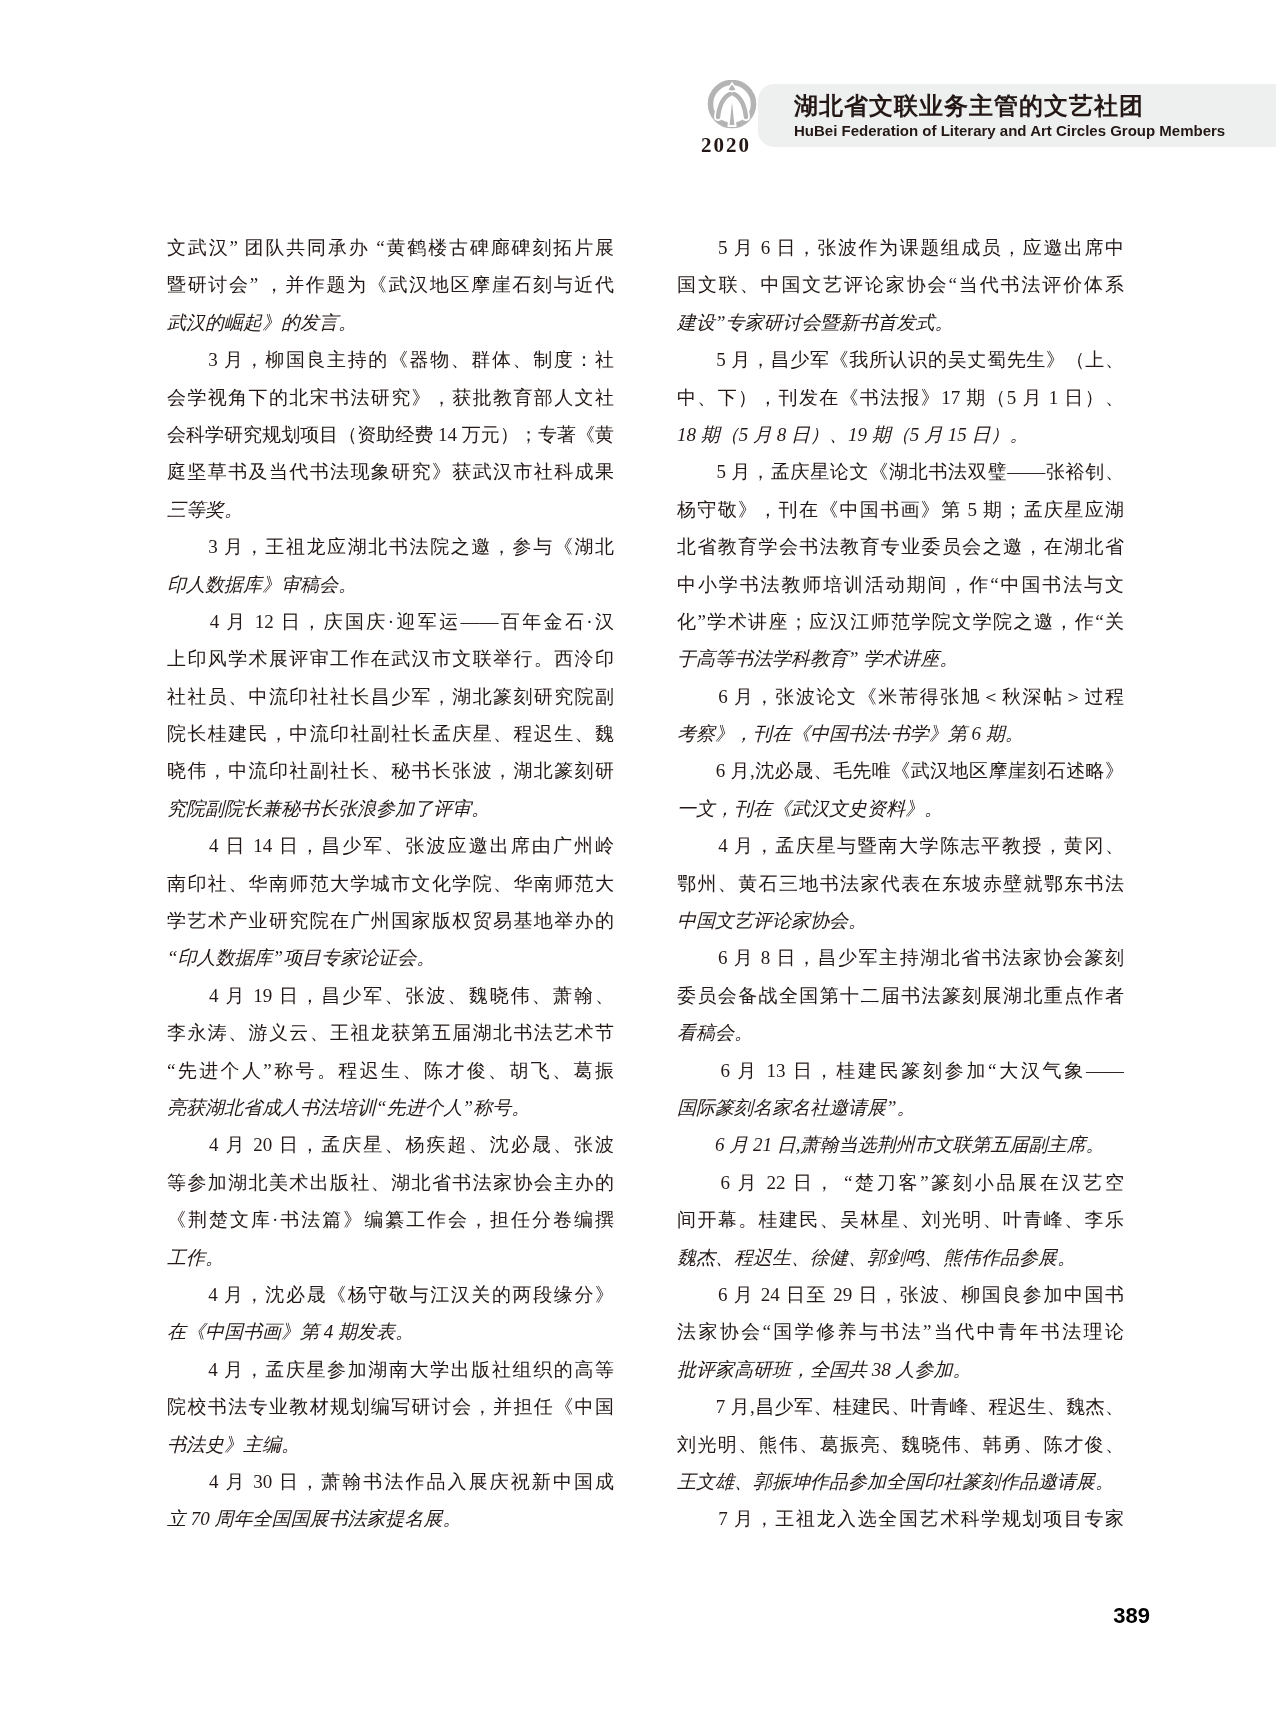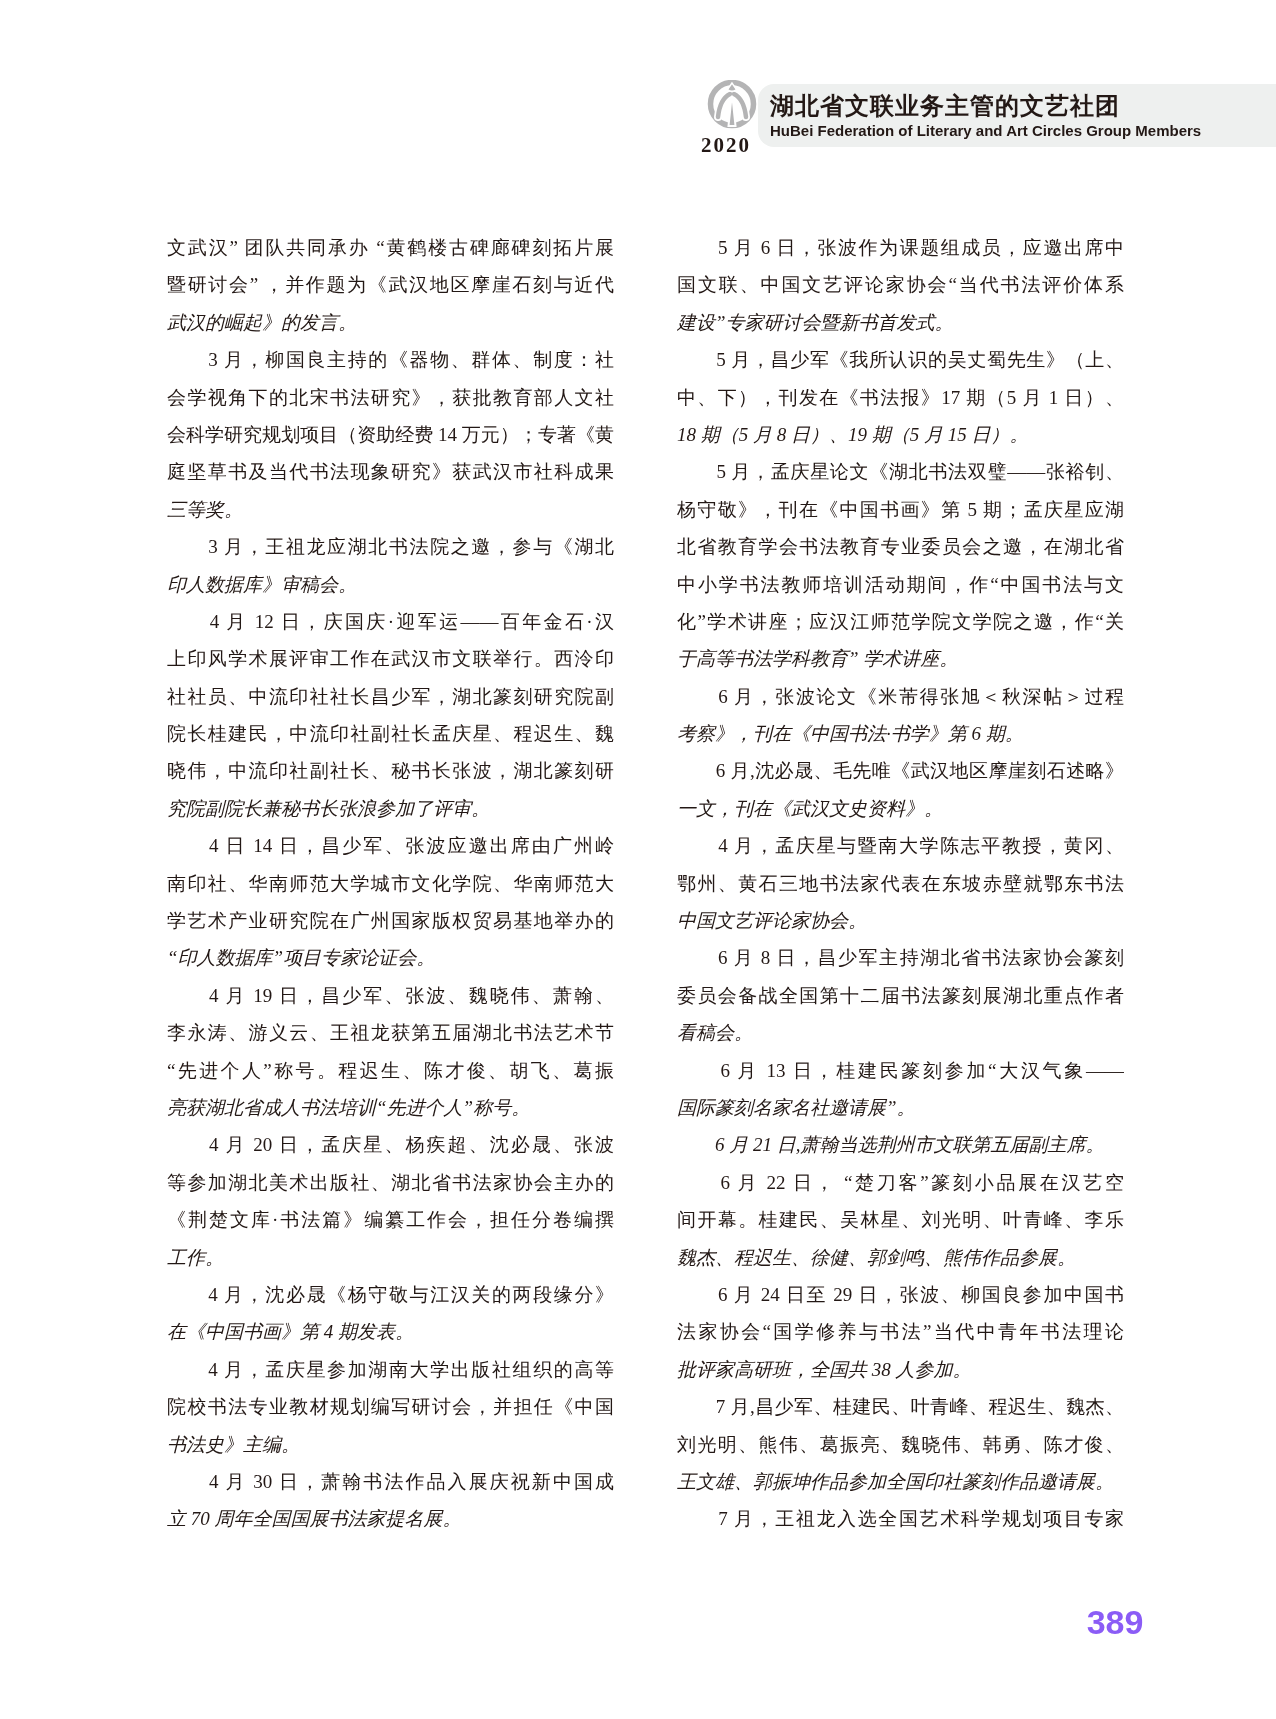--- a/index.html
+++ b/index.html
@@ -33,21 +33,21 @@
   }
   .banner {
     position: absolute;
     left: 758px;
     top: 84px;
     right: 0;
     height: 63px;
     background: #eef0ef;
     border-radius: 16px 0 0 16px;
     box-sizing: border-box;
-    padding: 8px 10px 0 12px;
+    padding: 8px 10px 0 36px;
     overflow: hidden;
   }
   .title-zh {
     font-family: "Liberation Sans", "DejaVu Sans", sans-serif;
     font-weight: bold;
     font-size: 24px;
     line-height: 28px;
     letter-spacing: 1px;
     color: #231815;
     white-space: nowrap;
@@ -80,25 +80,25 @@
     white-space: normal;
   }
   .line.end { text-align-last: left; font-style: italic; }
 
   
   .page-number {
     position: absolute;
     left: 1080px;
     top: 1603px;
     width: 70px;
-    text-align: center;
+    text-align: right;
     font-family: "Liberation Sans", "DejaVu Sans", sans-serif;
     font-weight: bold;
-    font-size: 34px;
-    color: #8b5cf6;
+    font-size: 22px;
+    color: #000000;
   }
 </style>
 </head>
 <body>
 
 <div class="page">
 
   <header>
     <div class="logo-block">
       <svg width="54" height="50" viewBox="0 0 54 50" aria-hidden="true">

